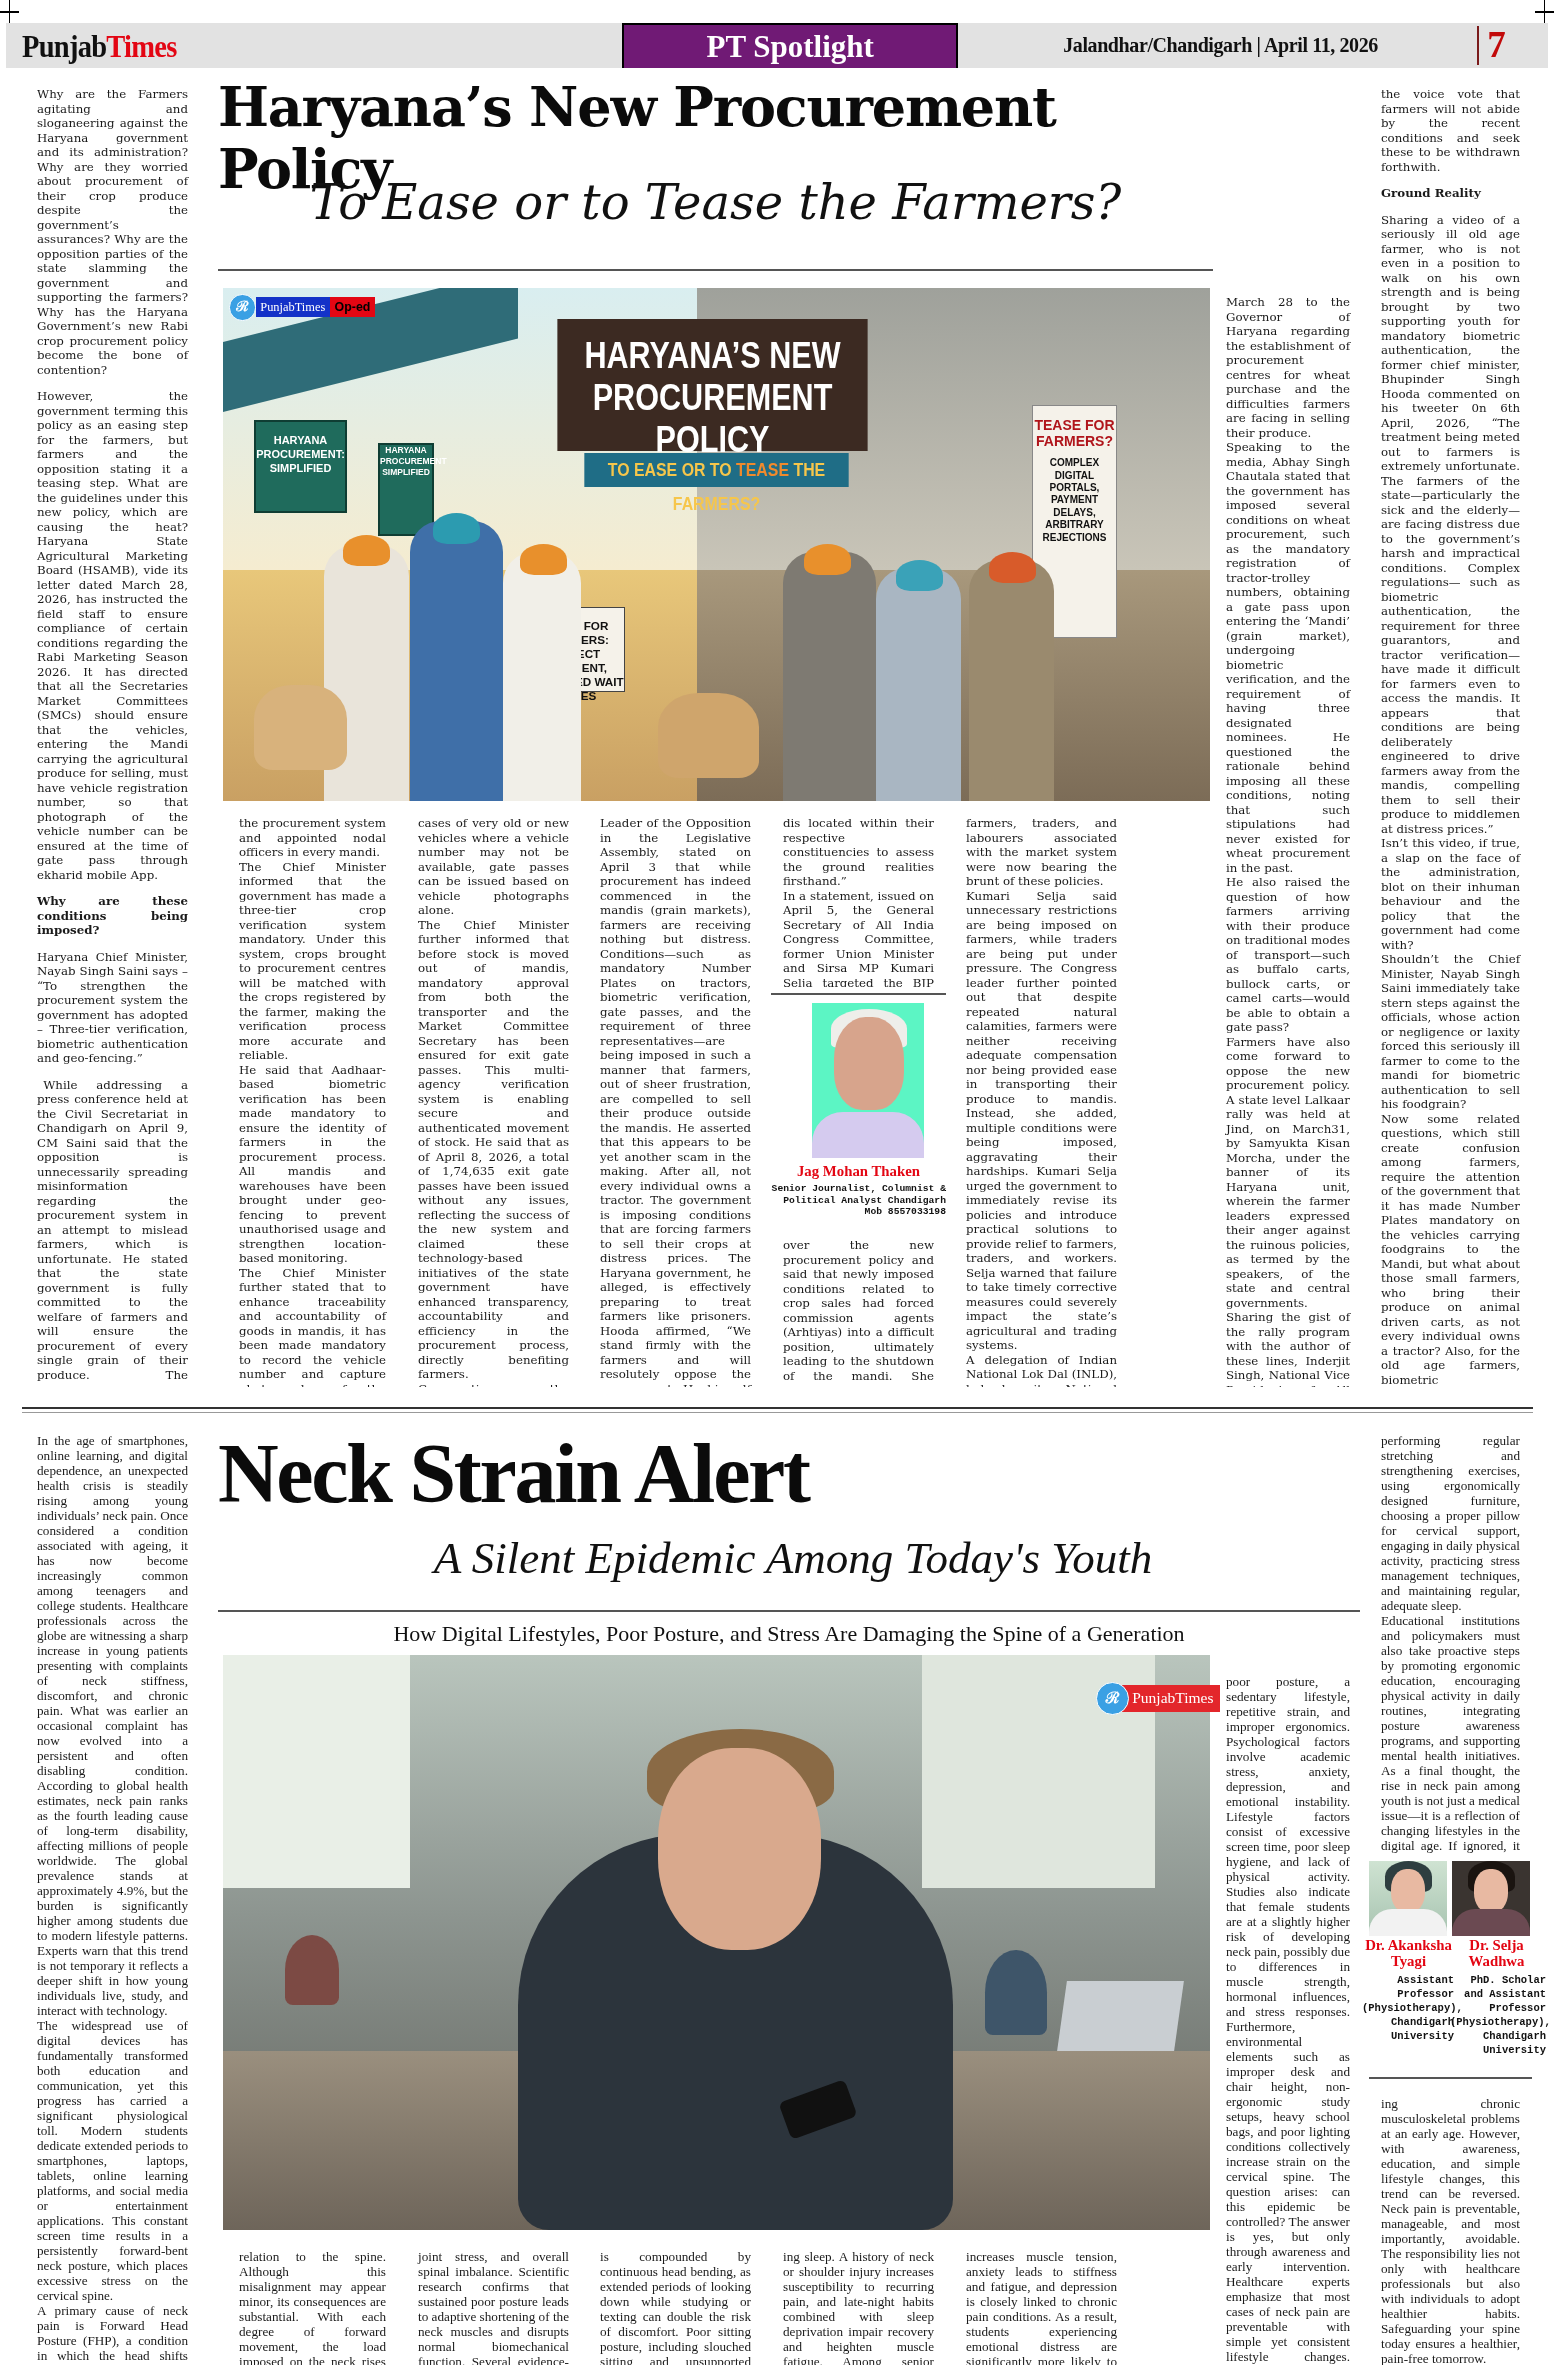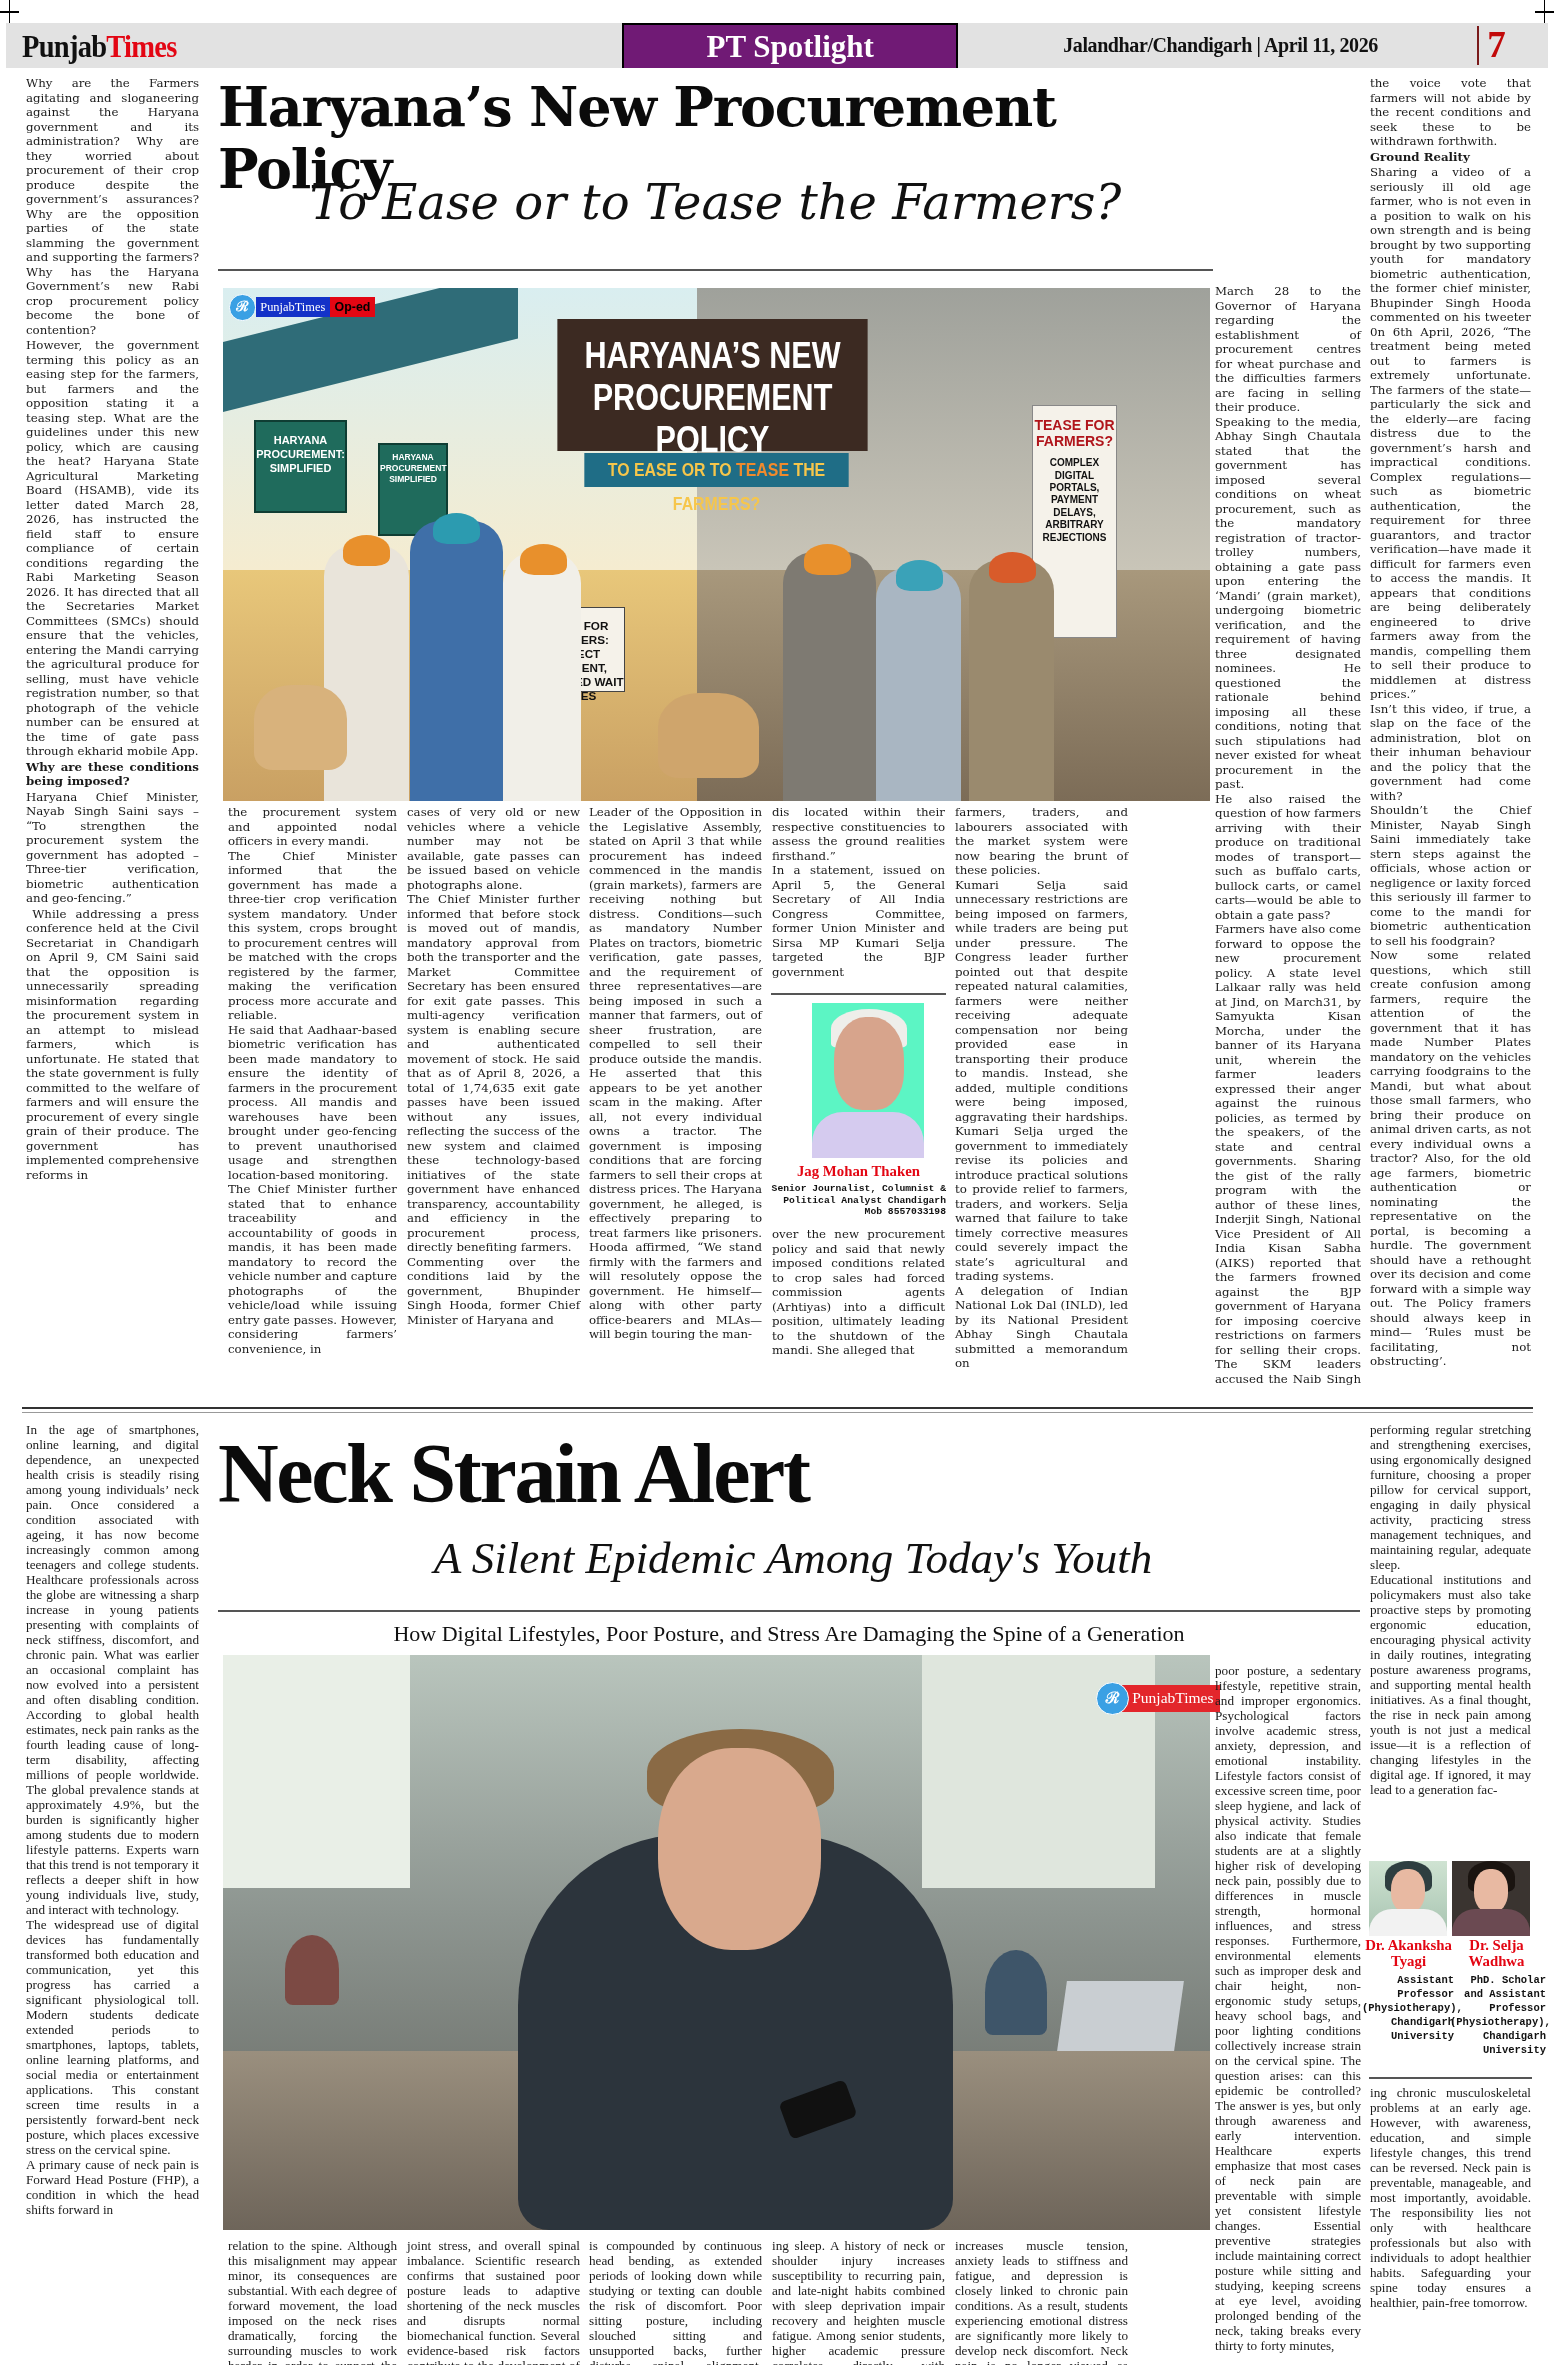--- a/index.html
+++ b/index.html
@@ -11,21 +11,21 @@
   #brand .p{color:#111}#brand .t{color:#e30613}
   #section-box{position:absolute;left:616px;top:0;width:336px;height:45px;background:#701a75;border:2.3px solid #000;border-bottom:none;color:#fff;text-align:center;font-family:"Liberation Serif",serif;font-weight:bold;font-size:31px;line-height:44px}
   #dateline{position:absolute;left:1057px;top:11px;font-family:"Liberation Serif",serif;font-weight:bold;font-size:20px;letter-spacing:-0.4px}
   #pageno-div{position:absolute;left:1471px;top:3.1px;width:1.6px;height:39px;background:#7a1a1a}
   #pageno{position:absolute;left:1481px;top:0px;font-family:"Liberation Serif",serif;font-weight:bold;font-size:37px;color:#c20a0a}
   .crop{position:absolute;top:0;width:18.7px;height:23px}
   .crop:before{content:"";position:absolute;left:8.5px;top:0;width:1.6px;height:23px;background:#000}
   .crop:after{content:"";position:absolute;left:0;top:11px;width:18.7px;height:1.6px;background:#000}
 
   .col{position:absolute;font-size:11.8px;line-height:14.5px;text-align:justify;color:#1a1a1a;overflow:hidden;hyphens:auto}
-  .col p{margin:1px}
+  .col p{margin:12px}
   .col b{font-weight:bold}
   .c2{font-family:"Liberation Serif",serif;font-size:13.2px;line-height:15px}
 
   h1.hl{position:absolute;font-family:"DejaVu Serif",serif;font-weight:bold;text-align:left;letter-spacing:-1.2px;color:#0b0b0b}
   .sub{position:absolute;font-family:"DejaVu Serif",serif;font-style:italic;text-align:center;color:#111}
 
   .rule{position:absolute;background:#555}
   .dbl{position:absolute;border-top:2.3px solid #333;border-bottom:1.6px solid #999;height:6.2px}
 
   
@@ -100,21 +100,21 @@
 <div class="sub" style="left:218px;top:173px;width:995px;font-size:48px;line-height:59px">To Ease or to Tease the Farmers?</div>
 <div class="rule" style="left:218px;top:269px;width:995px;height:1.6px"></div>
 
 <div id="hero1">
   <div class="sky-l"></div>
   <div class="sky-r"></div>
   <div class="ground-l"></div>
   <div class="ground-r"></div>
   <div class="roof-l"></div>
   <div class="board" style="left:31px;top:132px;width:93px;height:93px;font-size:11px;padding-top:11px;line-height:14px">HARYANA PROCUREMENT: SIMPLIFIED</div>
-  <div class="board" style="left:155px;top:155px;width:70px;height:93px;font-size:8.5px;padding-top:7px;line-height:11px">HARYANA PROCUREMENT SIMPLIFIED</div>
+  <div class="board" style="left:155px;top:155px;width:56px;height:93px;font-size:8.5px;padding-top:0;line-height:11px">HARYANA PROCUREMENT SIMPLIFIED</div>
   <div class="title-box">
     <div>HARYANA’S NEW</div>
     <div>PROCUREMENT POLICY</div>
   </div>
   <div class="sub-box"><span>TO EASE OR TO </span><span style="color:#f08a2c">TEASE</span><span> THE FARMERS?</span></div>
   <div class="sign-l">EASE FOR FARMERS: DIRECT PAYMENT, REDUCED WAIT TIMES</div>
   <div class="sign-r">
     <div>TEASE FOR FARMERS?</div>
     <div style="color:#111;font-size:10px;line-height:12.4px;margin-top:7.8px">COMPLEX DIGITAL PORTALS, PAYMENT DELAYS, ARBITRARY REJECTIONS</div>
   </div>

